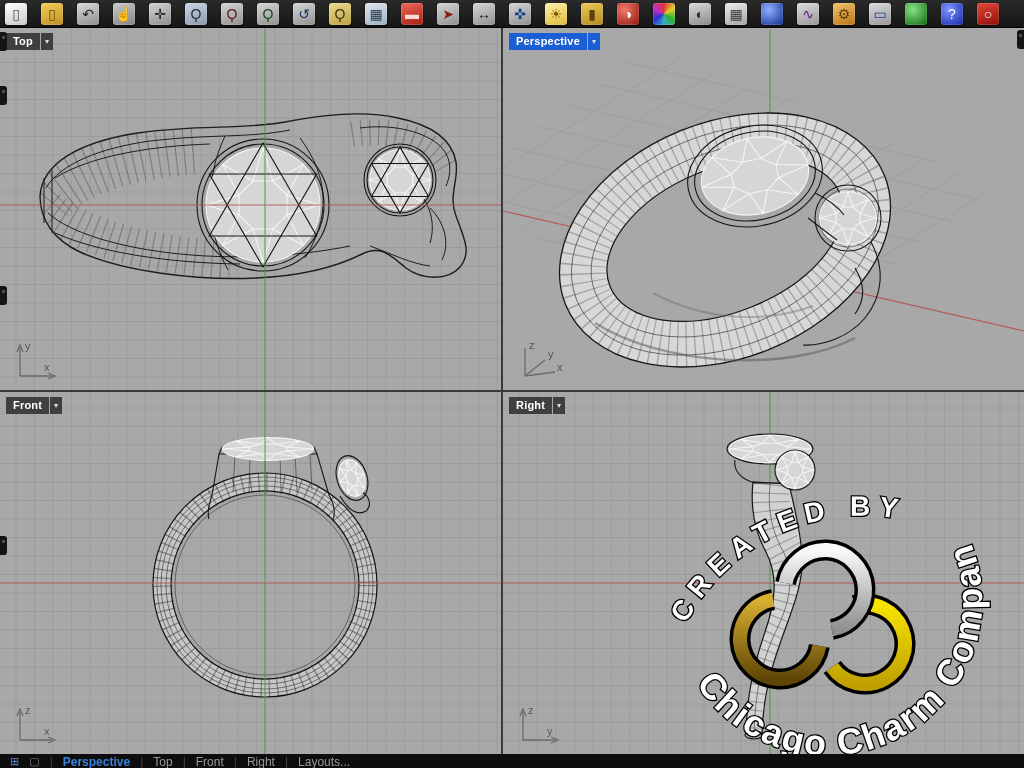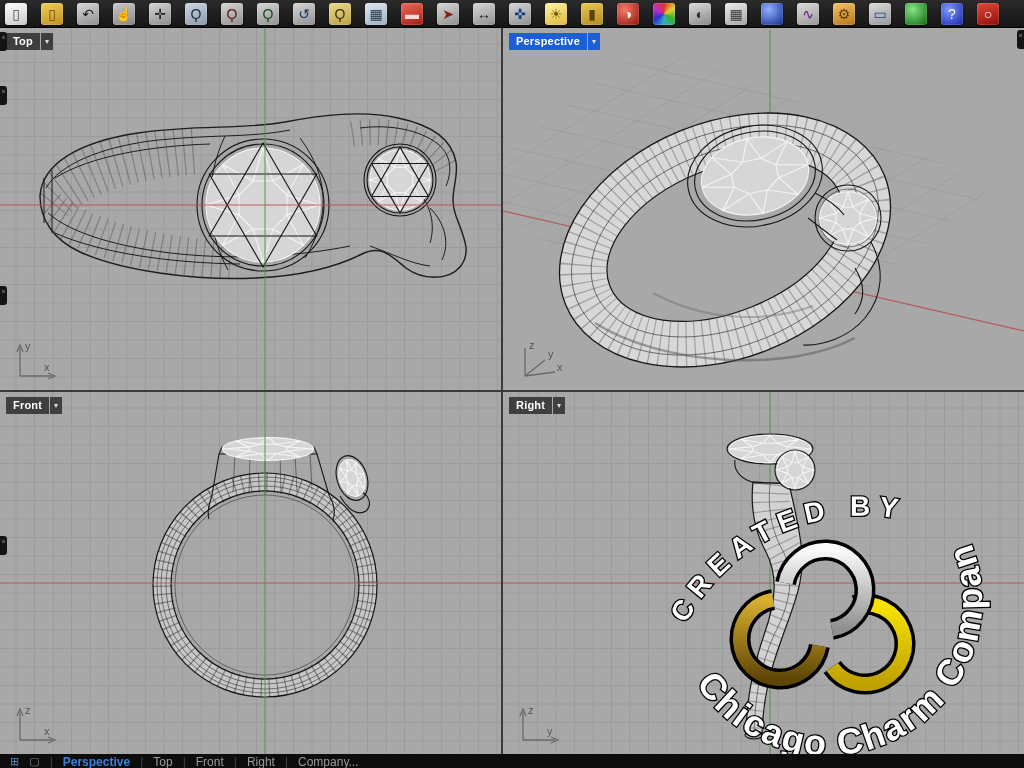--- a/index.html
+++ b/index.html
@@ -331,20 +331,20 @@
       <path class="axl" d="M9,16 L12,9 L15,16 M40,37 L47,40 L40,43"></path>
       <text x="17" y="14">z</text>
       <text x="36" y="35">y</text>
     </svg>
   </div>
 </div>
 
 <div class="statusbar">
   <span class="sb-icon first">⊞</span>
   <span class="sb-icon second">▢</span>
-  <span style="display:contents"><span class="sb-sep">|</span><span class="sb-tab active">Perspective</span><span class="sb-sep">|</span><span class="sb-tab">Top</span><span class="sb-sep">|</span><span class="sb-tab">Front</span><span class="sb-sep">|</span><span class="sb-tab">Right</span><span class="sb-sep">|</span><span class="sb-tab">Company...</span></span>
+  <span style="display:contents"><span class="sb-sep">|</span><span class="sb-tab active">Perspective</span><span class="sb-sep">|</span><span class="sb-tab">Top</span><span class="sb-sep">|</span><span class="sb-tab">Front</span><span class="sb-sep">|</span><span class="sb-tab">Right</span><span class="sb-sep">|</span><span class="sb-tab">Layouts...</span></span>
 </div>
 
 <div class="edge-tab left" style="top:32px"></div>
 <div class="edge-tab left" style="top:86px"></div>
 <div class="edge-tab left" style="top:286px"></div>
 <div class="edge-tab left" style="top:536px"></div>
 <div class="edge-tab right" style="top:30px"></div>
 
 </body></html>

